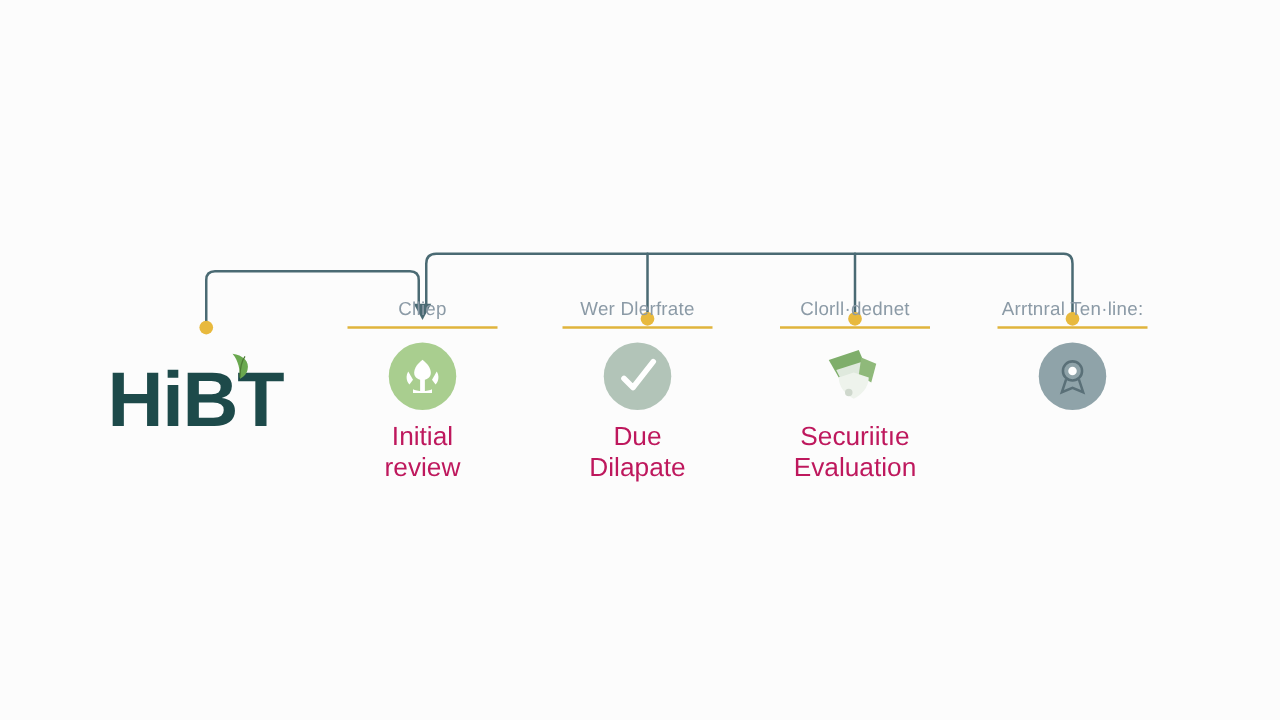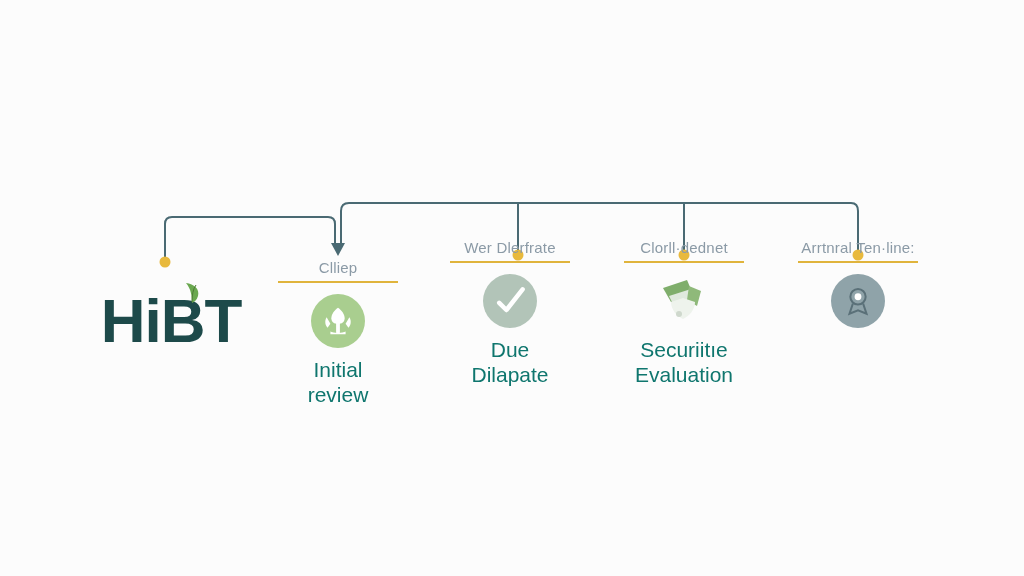--- a/index.html
+++ b/index.html
@@ -13,21 +13,21 @@
   .canvas{ position:absolute; inset:0; }
 
   
   .connectors{ position:absolute; left:0; top:0; width:1024px; height:576px; pointer-events:none; }
 
   
   .brand{
     position:absolute;
     left:86px; top:286px;
     width:170px; height:70px;
-    display:flex; align-items:center; justify-content:center;
+    display:flex; align-items:center; justify-content:flex-start;
   }
   .brand-word{
     font-family:"Liberation Sans", sans-serif;
     font-size:62px;
     font-weight:bold;
     letter-spacing:-1px;
     color:#1d4a4a;
     line-height:1;
     white-space:nowrap;
   }
@@ -67,21 +67,21 @@
     display:flex; align-items:center; justify-content:center;
   }
   .circle-icon{
     width:54px; height:54px;
     border-radius:50%;
     display:flex; align-items:center; justify-content:center;
   }
   .stage-label{
     margin-top:10px;
     font-size:21px;
-    color:#0f766e;
+    color:#be185d;
     text-align:center;
     line-height:1.18;
     white-space:pre-line;
   }
 </style>
 </head>
 <body>
 
 <div class="canvas">
 
@@ -106,21 +106,21 @@
   </svg>
 
   <div class="brand">
     <div class="brand-word">HiBT</div>
     <svg class="leaf" viewBox="0 0 20 24" xmlns="http://www.w3.org/2000/svg">
       <path d="M10 23 C10 16 9 9 4 3 C12 4 18 9 16 16 C15 20 12 22 10 23 Z" fill="#6aa84f"></path>
       <path d="M10 22 C10 15 11 9 14 5" stroke="#4c7a34" stroke-width="1" fill="none"></path>
     </svg>
   </div>
 
-  <div class="stage" style="left:250px;margin-top:20px;">
+  <div class="stage" style="left:250px;">
     <div class="stage-head">Clliep</div>
     <div class="head-rule"></div>
     <div class="stage-icon">
       <div class="circle-icon" style="background:#a9ce8f;">
         <svg viewBox="0 0 40 40" width="38" height="38" xmlns="http://www.w3.org/2000/svg">
           <g fill="#ffffff">
             <path d="M20 6 C16 9 13 13 13 17 C13 21 16 23 20 23 C24 23 27 21 27 17 C27 13 24 9 20 6 Z"></path>
             <rect x="18" y="21" width="4" height="12" rx="1"></rect>
             <path d="M8 16 C6 19 6 24 9 27 L12 23 Z"></path>
             <path d="M32 16 C34 19 34 24 31 27 L28 23 Z"></path>

